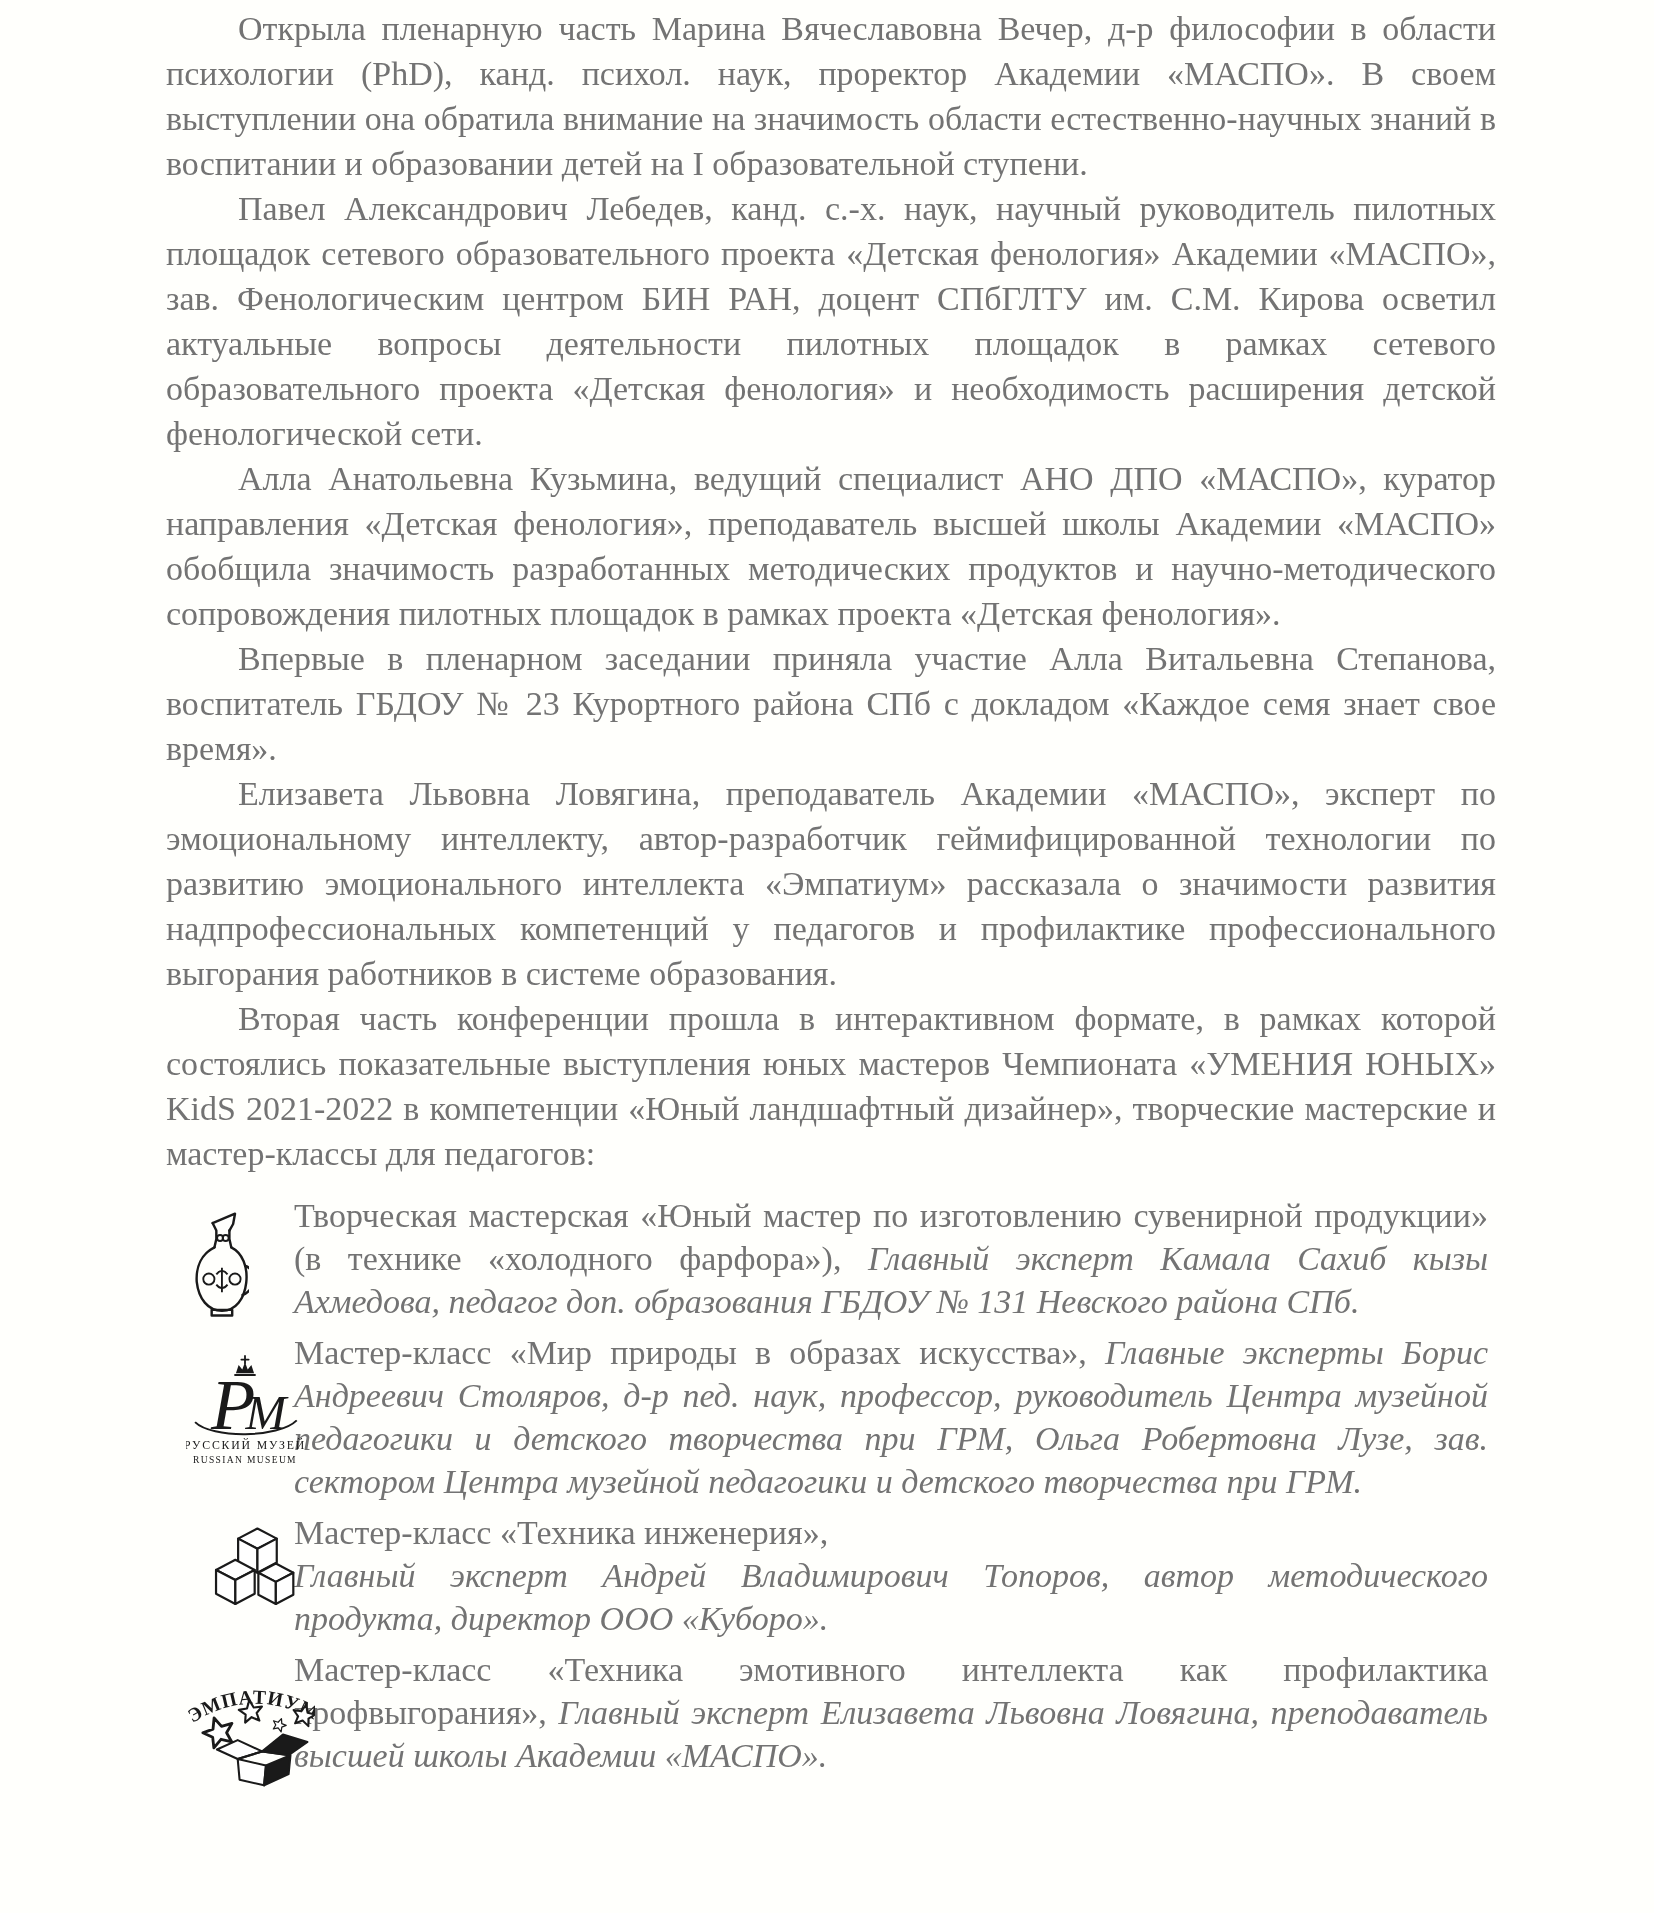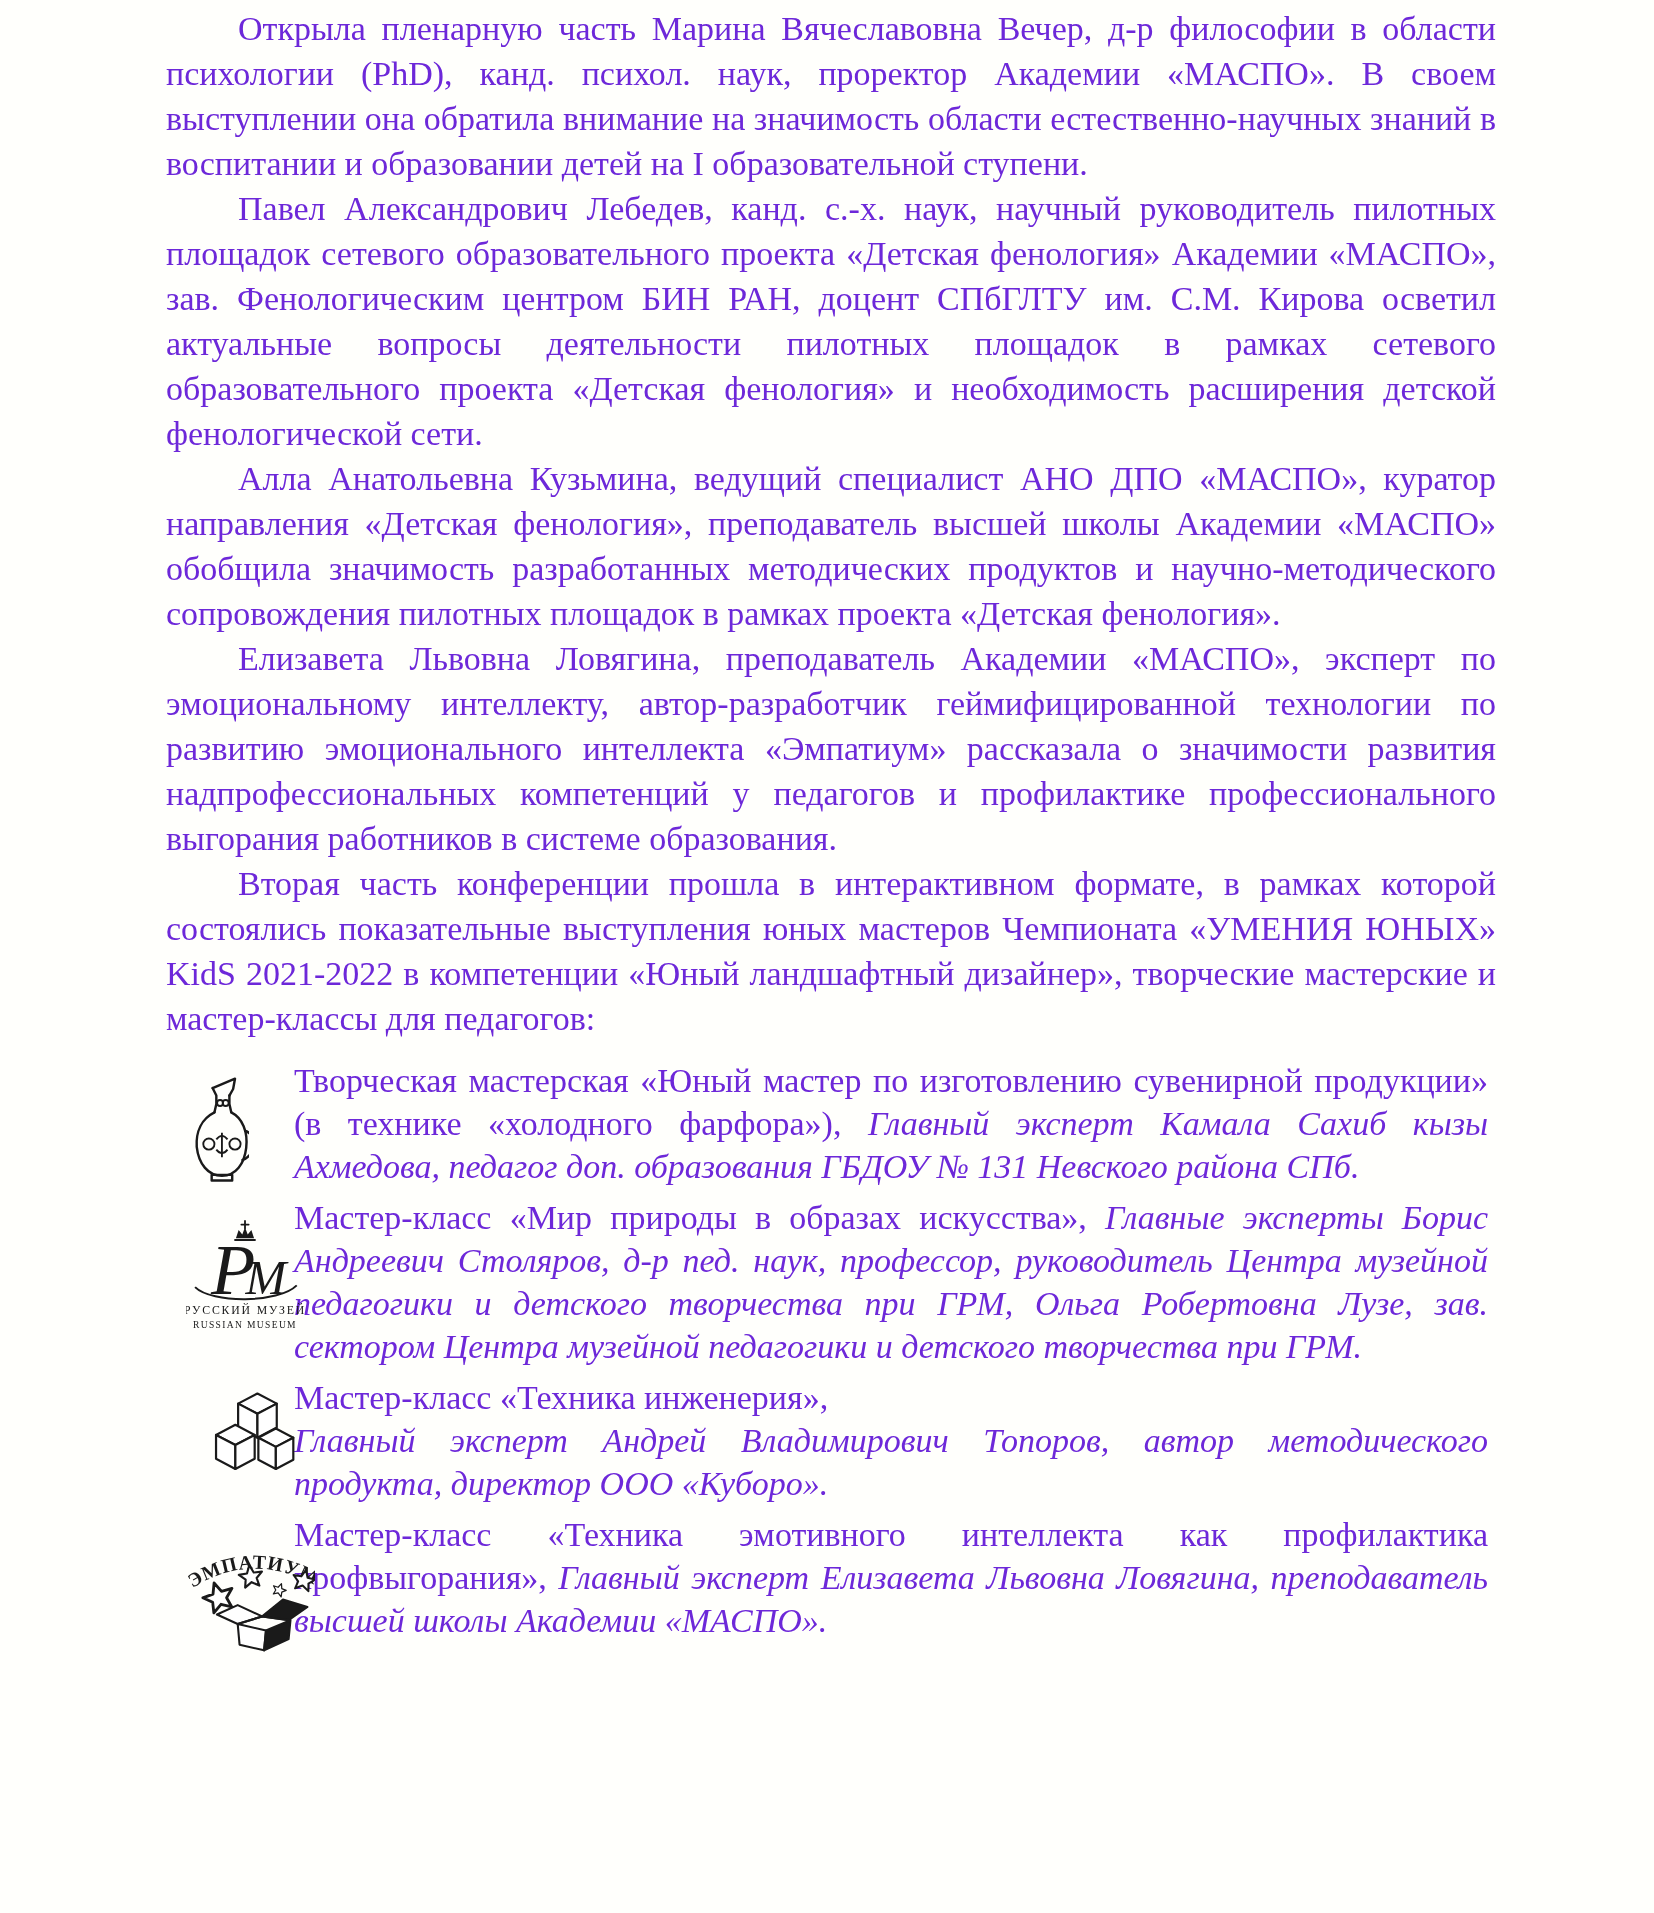--- a/index.html
+++ b/index.html
@@ -5,21 +5,21 @@
   html,body { margin:0; padding:0; background:#ffffff; }
   .page {
     position: relative;
     width: 1654px;
     height: 1913px;
     box-sizing: border-box;
     background: #FFFFFC;
     padding: 6px 158px 0 166px;
     overflow: hidden;
     font-family: "Liberation Serif", "DejaVu Serif", serif;
-    color: #6d28d9;
+    color: #737373;
   }
   p.para {
     margin: 0;
     font-size: 34px;
     line-height: 45px;
     text-align: justify;
     text-indent: 72px;
   }
   .workshops { margin-top: 18px; }
   .workshop {
@@ -48,20 +48,21 @@
   .w-icon svg { width: 100%; height: auto; }
 </style>
 </head>
 <body>
 
 <div class="page">
 
   <p class="para">Открыла пленарную часть Марина Вячеславовна Вечер, д-р философии в области психологии (PhD), канд. психол. наук, проректор Академии «МАСПО». В своем выступлении она обратила внимание на значимость области естественно-научных знаний в воспитании и образовании детей на I образовательной ступени.</p>
   <p class="para">Павел Александрович Лебедев, канд. с.-х. наук, научный руководитель пилотных площадок сетевого образовательного проекта «Детская фенология» Академии «МАСПО», зав. Фенологическим центром БИН РАН, доцент СПбГЛТУ им. С.М. Кирова осветил актуальные вопросы деятельности пилотных площадок в рамках сетевого образовательного проекта «Детская фенология» и необходимость расширения детской фенологической сети.</p>
   <p class="para">Алла Анатольевна Кузьмина, ведущий специалист АНО ДПО «МАСПО», куратор направления «Детская фенология», преподаватель высшей школы Академии «МАСПО» обобщила значимость разработанных методических продуктов и научно-методического сопровождения пилотных площадок в рамках проекта «Детская фенология».</p>
+  <p class="para">Впервые в пленарном заседании приняла участие Алла Витальевна Степанова, воспитатель ГБДОУ № 23 Курортного района СПб с докладом «Каждое семя знает свое время».</p>
   <p class="para">Елизавета Львовна Ловягина, преподаватель Академии «МАСПО», эксперт по эмоциональному интеллекту, автор-разработчик геймифицированной технологии по развитию эмоционального интеллекта «Эмпатиум» рассказала о значимости развития надпрофессиональных компетенций у педагогов и профилактике профессионального выгорания работников в системе образования.</p>
   <p class="para">Вторая часть конференции прошла в интерактивном формате, в рамках которой состоялись показательные выступления юных мастеров Чемпионата «УМЕНИЯ ЮНЫХ» KidS 2021-2022 в компетенции «Юный ландшафтный дизайнер», творческие мастерские и мастер-классы для педагогов:</p>
 
   <div class="workshops">
 
     <div class="workshop">
       <span class="w-icon icon-jug">
         <svg viewBox="0 0 60 116" xmlns="http://www.w3.org/2000/svg">
           <g fill="none" stroke="#1A1A1A" stroke-width="2.6" stroke-linecap="round" stroke-linejoin="round">
             <path d="M21 14 L45 4 L43 15 L39 22"></path>

